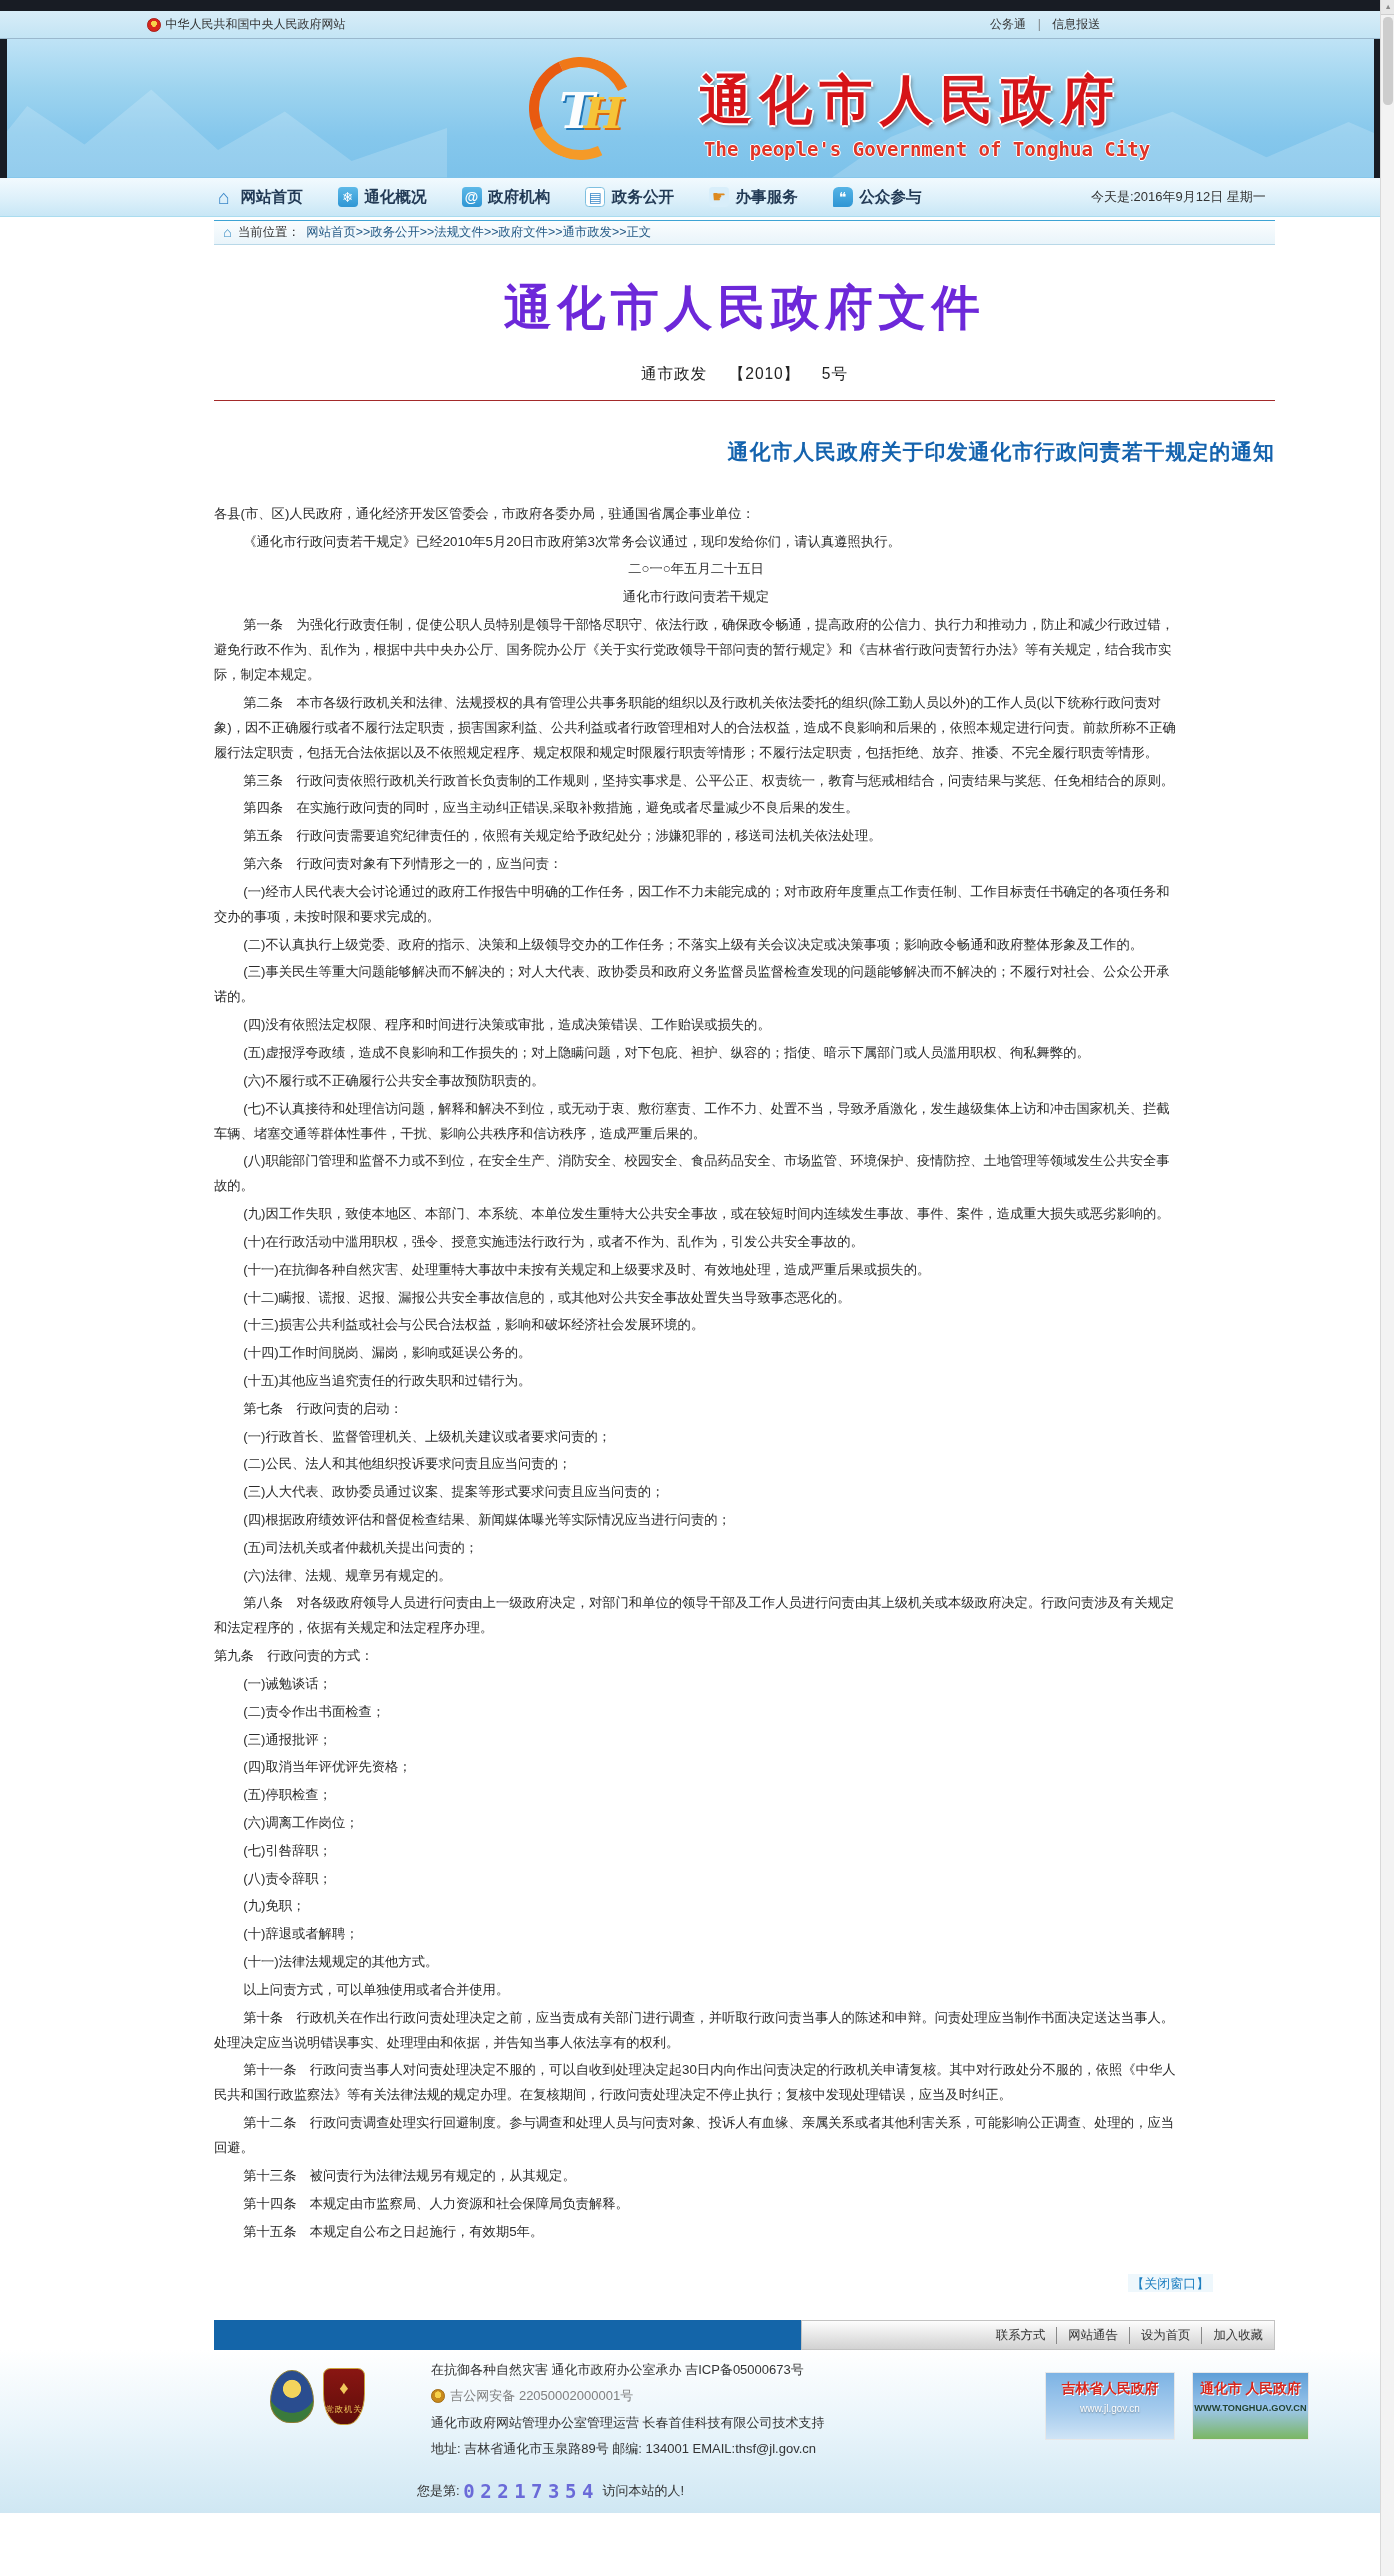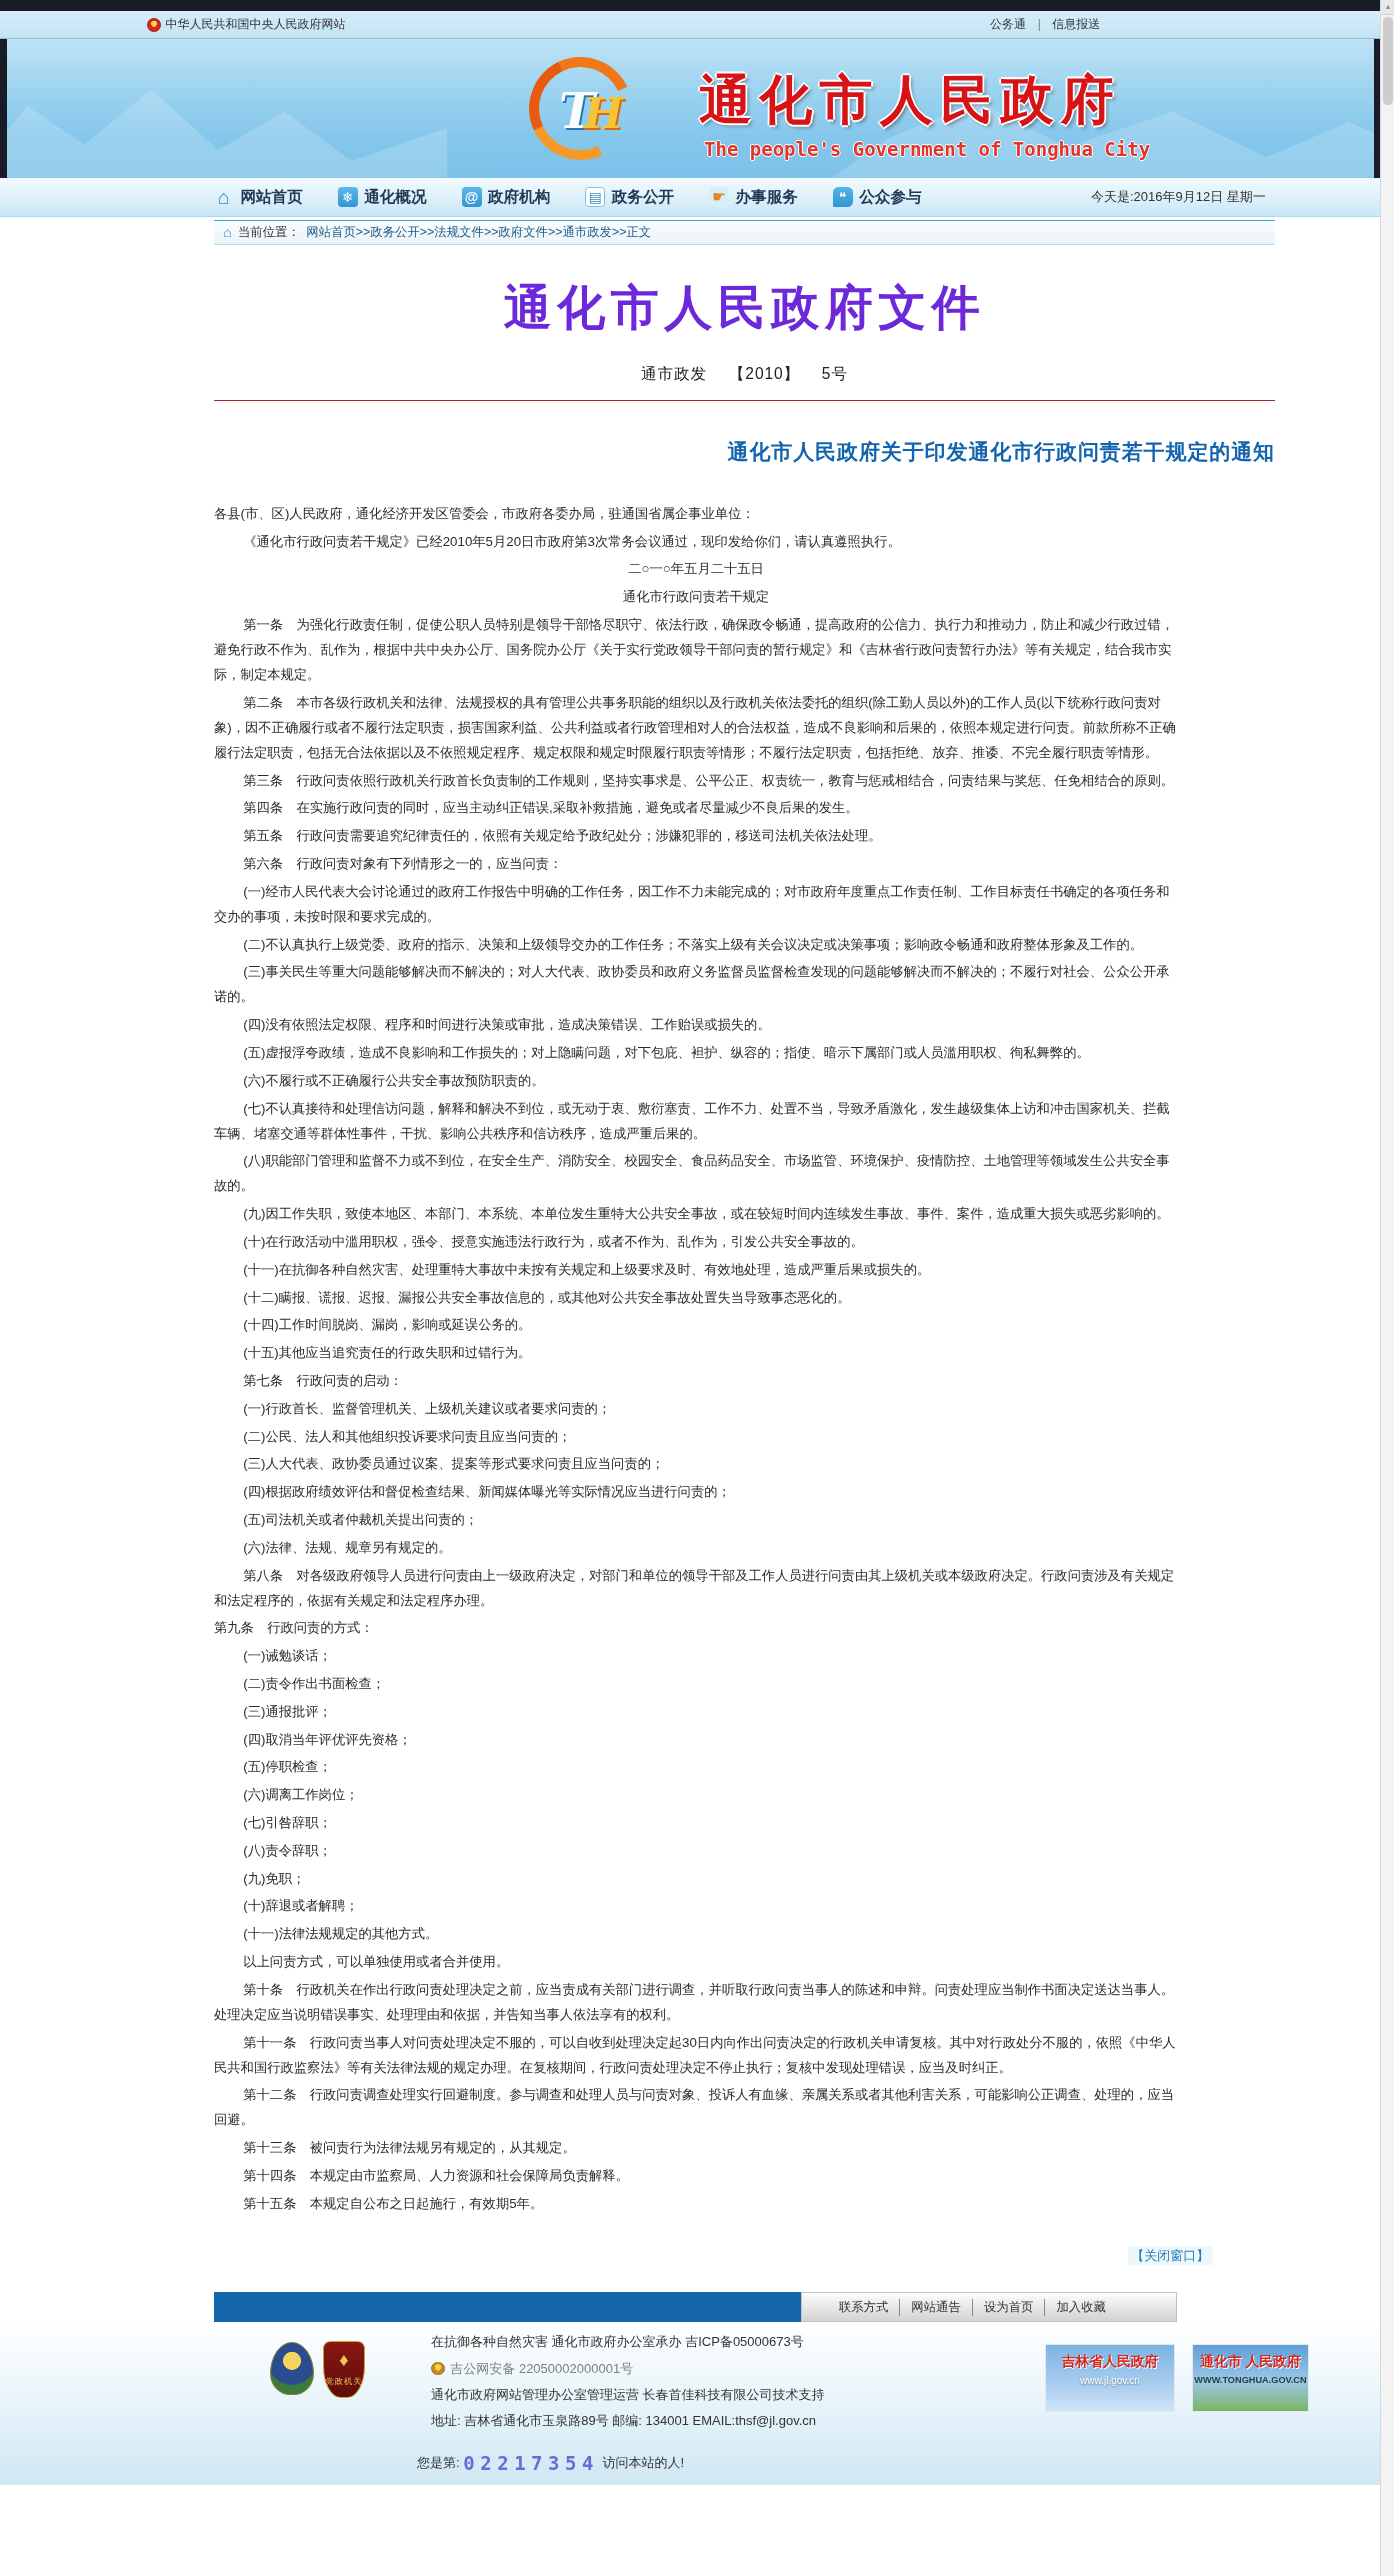--- a/index.html
+++ b/index.html
@@ -71,21 +71,21 @@
   .body-text { margin-top:35px; width:964px; font-size:13.3px; color:#2b2b2b; }
   .para { line-height:25px; margin:2.8px 0; text-indent:2.2em; }
   .para.flush { text-indent:0; }
   .para.center { text-align:center; text-indent:0; }
   .close-row { width:999px; text-align:right; margin-top:31px; padding-bottom:27.5px; }
   .close-row a { color:#1e7fc0; font-size:13px; text-decoration:none; background:#eef7fc; padding:1.8px 3.7px; cursor:pointer; }
 
   
   .footer-bars { display:flex; height:30px; }
   .bluebar { margin-left:214px; width:587px; background:#1465a9; }
-  .graybar { width:376px; background:linear-gradient(180deg,#fdfdfd,#d2d2d2); border:0.9px solid #c2c2c2; display:flex; align-items:center; justify-content:flex-end; padding-right:59px; }
+  .graybar { width:474px; background:linear-gradient(180deg,#fdfdfd,#d2d2d2); border:0.9px solid #c2c2c2; display:flex; align-items:center; justify-content:flex-end; }
   .foot-links { display:flex; align-items:center; }
   .foot-link { font-size:12.4px; color:#333; text-decoration:none; cursor:pointer; padding:0 11px; }
   .foot-link + .foot-link { border-left:0.9px solid #888; }
   .footer { position:relative; height:163px; background:linear-gradient(180deg,#ffffff 0%,#eaf5fb 45%,#cfe7f3 100%); }
   .badge-police { position:absolute; left:270px; top:20px; width:44px; height:53px; border-radius:50% 50% 46% 46%/60% 60% 40% 40%;
     background:radial-gradient(circle at 50% 35%, #f3d45c 0 22%, #2a4d8f 24% 60%, #3a7a3c 62% 100%); border:1.8px solid #8a7a30; }
   .badge-party { position:absolute; left:323px; top:18.3px; width:42px; height:57px; background:linear-gradient(180deg,#8a1612,#5e0d0a);
     border:1.8px solid #caa23c; border-radius:7.3px 7.3px 42% 42%/7.3px 7.3px 55% 55%; color:#f0c85a; text-align:center; font-size:8.3px; }
   .badge-party .bp-sym { display:block; font-size:18.3px; margin-top:7.3px; }
   .badge-party .bp-label { display:block; margin-top:5.5px; letter-spacing:0.9px; }
@@ -224,20 +224,21 @@
             <p class="para indent">(八)职能部门管理和监督不力或不到位，在安全生产、消防安全、校园安全、食品药品安全、市场监管、环境保护、疫情防控、土地管理等领域发生公共安全事故的。</p>
 
             <p class="para indent">(九)因工作失职，致使本地区、本部门、本系统、本单位发生重特大公共安全事故，或在较短时间内连续发生事故、事件、案件，造成重大损失或恶劣影响的。</p>
 
             <p class="para indent">(十)在行政活动中滥用职权，强令、授意实施违法行政行为，或者不作为、乱作为，引发公共安全事故的。</p>
 
             <p class="para indent">(十一)在抗御各种自然灾害、处理重特大事故中未按有关规定和上级要求及时、有效地处理，造成严重后果或损失的。</p>
 
             <p class="para indent">(十二)瞒报、谎报、迟报、漏报公共安全事故信息的，或其他对公共安全事故处置失当导致事态恶化的。</p>
 
+            <p class="para indent">(十三)损害公共利益或社会与公民合法权益，影响和破坏经济社会发展环境的。</p>
 
             <p class="para indent">(十四)工作时间脱岗、漏岗，影响或延误公务的。</p>
 
             <p class="para indent">(十五)其他应当追究责任的行政失职和过错行为。</p>
 
             <p class="para indent">第七条　行政问责的启动：</p>
 
             <p class="para indent">(一)行政首长、监督管理机关、上级机关建议或者要求问责的；</p>
 
             <p class="para indent">(二)公民、法人和其他组织投诉要求问责且应当问责的；</p>

